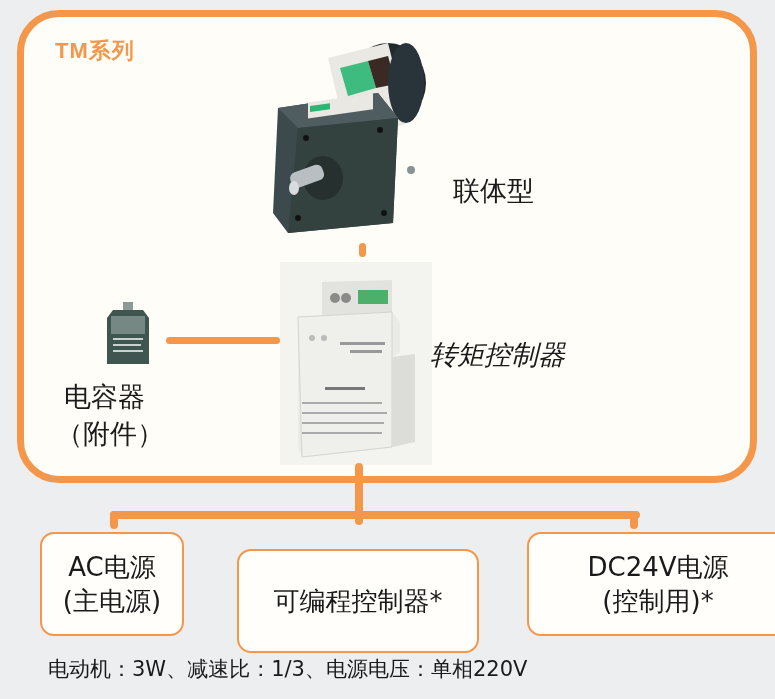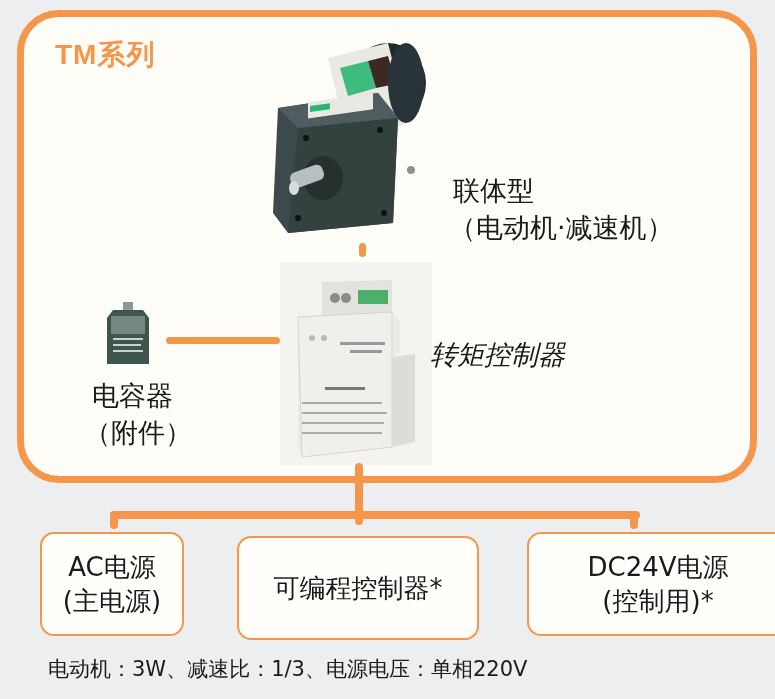--- a/index.html
+++ b/index.html
@@ -6,21 +6,21 @@
   body {
     width:775px; height:699px; background:#edeef0; position:relative; overflow:hidden;
     font-family: "DejaVu Sans", "Liberation Sans", sans-serif; color:#1a1a1a;
   }
   .abs { position:absolute; }
   .series-frame {
     left:17px; top:10px; width:726px; height:459px;
     border:7px solid #f4974a; border-radius:42px; background:#fefdf7;
   }
   .series-title {
-    left:55px; top:36px; font-size:28px; font-weight:bold; color:#f4974a;
+    left:55px; top:36px; font-size:22px; font-weight:bold; color:#f4974a;
     font-family:"Liberation Sans","DejaVu Sans",sans-serif; letter-spacing:1px;
   }
   .label { font-size:27px; line-height:37px; color:#1a1a1a; white-space:nowrap; }
   .orange-line { background:#f4974a; border-radius:4px; }
   .node-box {
     border:2px solid #f4974a; border-radius:14px; background:#fffefa;
     display:flex; flex-direction:column; align-items:center; justify-content:center;
     font-size:26px; line-height:34px; text-align:center; color:#1a1a1a; box-sizing:border-box;
   }
   .footer { left:48px; top:655px; font-size:21px; color:#1a1a1a; white-space:nowrap; }
@@ -53,21 +53,20 @@
     <circle cx="38" cy="110" r="3" fill="#111"></circle>
     <circle cx="112" cy="102" r="3" fill="#111"></circle>
     <circle cx="30" cy="190" r="3" fill="#111"></circle>
     <circle cx="116" cy="185" r="3" fill="#111"></circle>
     <circle cx="143" cy="142" r="4" fill="#8a9294"></circle>
   </svg>
 </div>
 
 <div class="abs label" style="left:453px; top:172px;">
   <div>联体型</div>
-  <div style="margin-left:-4px;">（电动机·减速机）</div>
 </div>
 
 <div class="abs orange-line" style="left:359px; top:243px; width:7px; height:14px;"></div>
 
 <div class="abs photo-bg" style="left:280px; top:262px; width:152px; height:203px;">
   <svg width="152" height="203" viewBox="0 0 152 203">
     <rect width="152" height="203" fill="#f3f3f0"></rect>
     <path d="M42 20 L112 18 L112 55 L42 58 Z" fill="#e2e2df"></path>
     <rect x="78" y="28" width="30" height="14" fill="#4caf6a"></rect>
     <circle cx="55" cy="36" r="5" fill="#8a8a88"></circle>
@@ -95,37 +94,37 @@
   <svg width="46" height="64" viewBox="0 0 46 64">
     <rect x="18" y="0" width="10" height="8" fill="#8a9a94"></rect>
     <path d="M8 8 L38 8 L44 16 L44 62 L2 62 L2 16 Z" fill="#3f5650"></path>
     <rect x="6" y="14" width="34" height="18" fill="#9aaaa5" opacity="0.6"></rect>
     <rect x="8" y="36" width="30" height="2" fill="#c9d0cd"></rect>
     <rect x="8" y="42" width="28" height="2" fill="#c9d0cd"></rect>
     <rect x="8" y="48" width="30" height="2" fill="#c9d0cd"></rect>
   </svg>
 </div>
 
-<div class="abs label" style="left:92px; top:378px;font-family:Liberation Serif, serif;">
+<div class="abs label" style="left:64px; top:378px;">
   <div style="margin-left:0px;">电容器</div>
   <div style="margin-left:-8px;">（附件）</div>
 </div>
 
 <div class="abs orange-line" style="left:355px; top:463px; width:8px; height:62px;"></div>
 
 <div class="abs orange-line" style="left:110px; top:511px; width:530px; height:8px;"></div>
 
 <div class="abs orange-line" style="left:110px; top:511px; width:8px; height:18px;"></div>
 <div class="abs orange-line" style="left:630px; top:511px; width:8px; height:18px;"></div>
 
 <div class="abs node-box" style="left:40px; top:532px; width:144px; height:104px;">
   <div>AC电源</div>
   <div>(主电源)</div>
 </div>
-<div class="abs node-box" style="left:237px; top:536px; width:242px; height:104px;">
+<div class="abs node-box" style="left:237px; top:549px; width:242px; height:104px;">
   <div>可编程控制器*</div>
 </div>
 <div class="abs node-box" style="left:527px; top:532px; width:262px; height:104px;">
   <div>DC24V电源</div>
   <div>(控制用)*</div>
 </div>
 
 <div class="abs footer">电动机：3W、减速比：1/3、电源电压：单相220V</div>
 
 </body></html>

